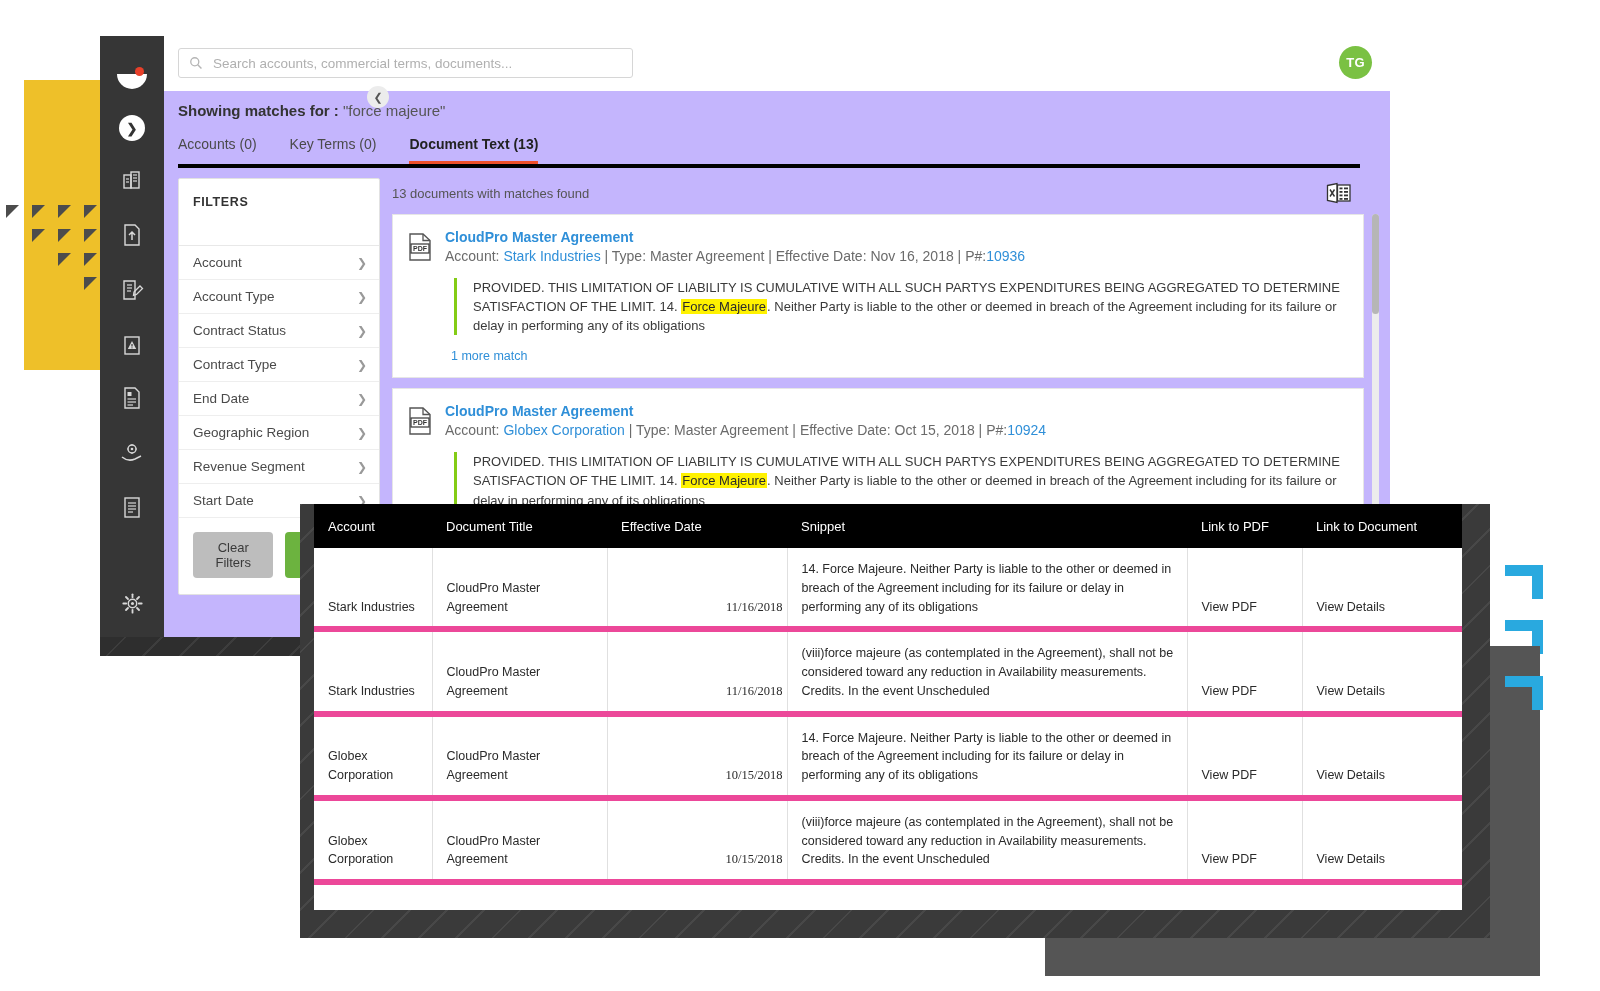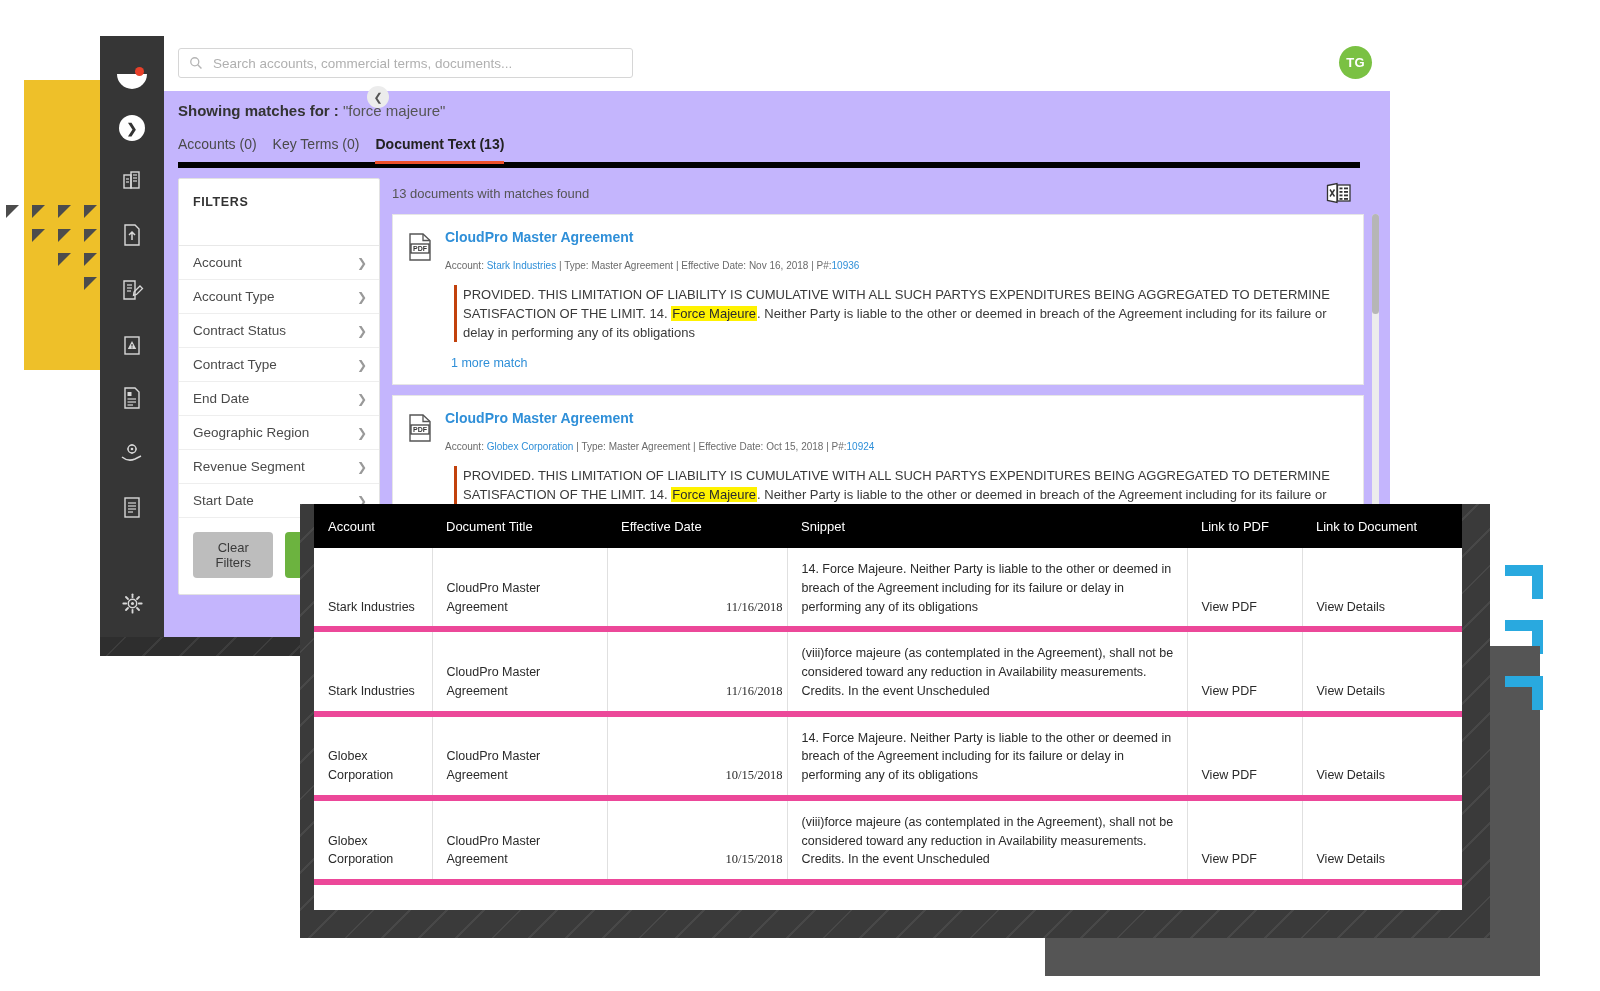--- a/index.html
+++ b/index.html
@@ -90,21 +90,21 @@
   }
 
   
   .headline {
     position:absolute; left:14px; top:66px; font-size:15px; color:#333;
   }
   .headline b { font-weight:bold; }
   .headline span.q { color:#555; font-weight:normal; }
   .tabs {
     position:absolute; left:14px; top:100px; width:1182px; height:32px;
-    border-bottom:6px solid #000000; display:flex; align-items:flex-start; gap:16px;
+    border-bottom:4px solid #000000; display:flex; align-items:flex-start; gap:33px;
   }
   .tab {
     font-size:14px; color:#4a4a4a; padding-bottom:9px; cursor:pointer;
     border-bottom:3px solid transparent; position:relative; top:0;
   }
   .tab.active { color:#222; font-weight:bold; border-bottom-color:#ef4f2b; }
 
   
   .filters {
     position:absolute; left:14px; top:142px; width:202px;
@@ -146,25 +146,25 @@
     position:absolute; left:228px; top:178px; width:972px; height:420px;
     overflow:hidden;
   }
   .rcard {
     border:1px solid #e6e6e6; background:#fff; margin-bottom:10px;
     padding:14px 16px 14px 14px; display:flex; gap:12px;
   }
   .pdf-ico { width:26px; height:30px; flex:none; margin-top:3px; }
   .rbody { flex:1; min-width:0; }
   .rtitle { font-size:14px; color:#2f8fd8; font-weight:bold; cursor:pointer; }
-  .rmeta { font-size:10px; color:#6b6b6b; margin-top:15px; }
+  .rmeta { font-size:14px; color:#6b6b6b; margin-top:3px; }
   .rmeta a { color:#2f8fd8; text-decoration:none; }
   .rsnippet {
-    margin-top:14px; margin-left:9px; padding-left:6px;
-    border-left:3px solid #c2410c;
+    margin-top:14px; margin-left:9px; padding-left:16px;
+    border-left:3px solid #84cc16;
     font-size:13px; line-height:1.47; color:#3a3a3a;
   }
   mark { background:#fff200; color:#2b2b2b; padding:0 1px; }
   .more-match {
     margin-top:14px; margin-left:6px;
     font-size:12.5px; color:#2f8fd8; cursor:pointer;
   }
   .vscroll {
     position:absolute; left:1208px; top:178px; width:7px; height:330px;
     background:#ececec; border-radius:4px; z-index:9;

